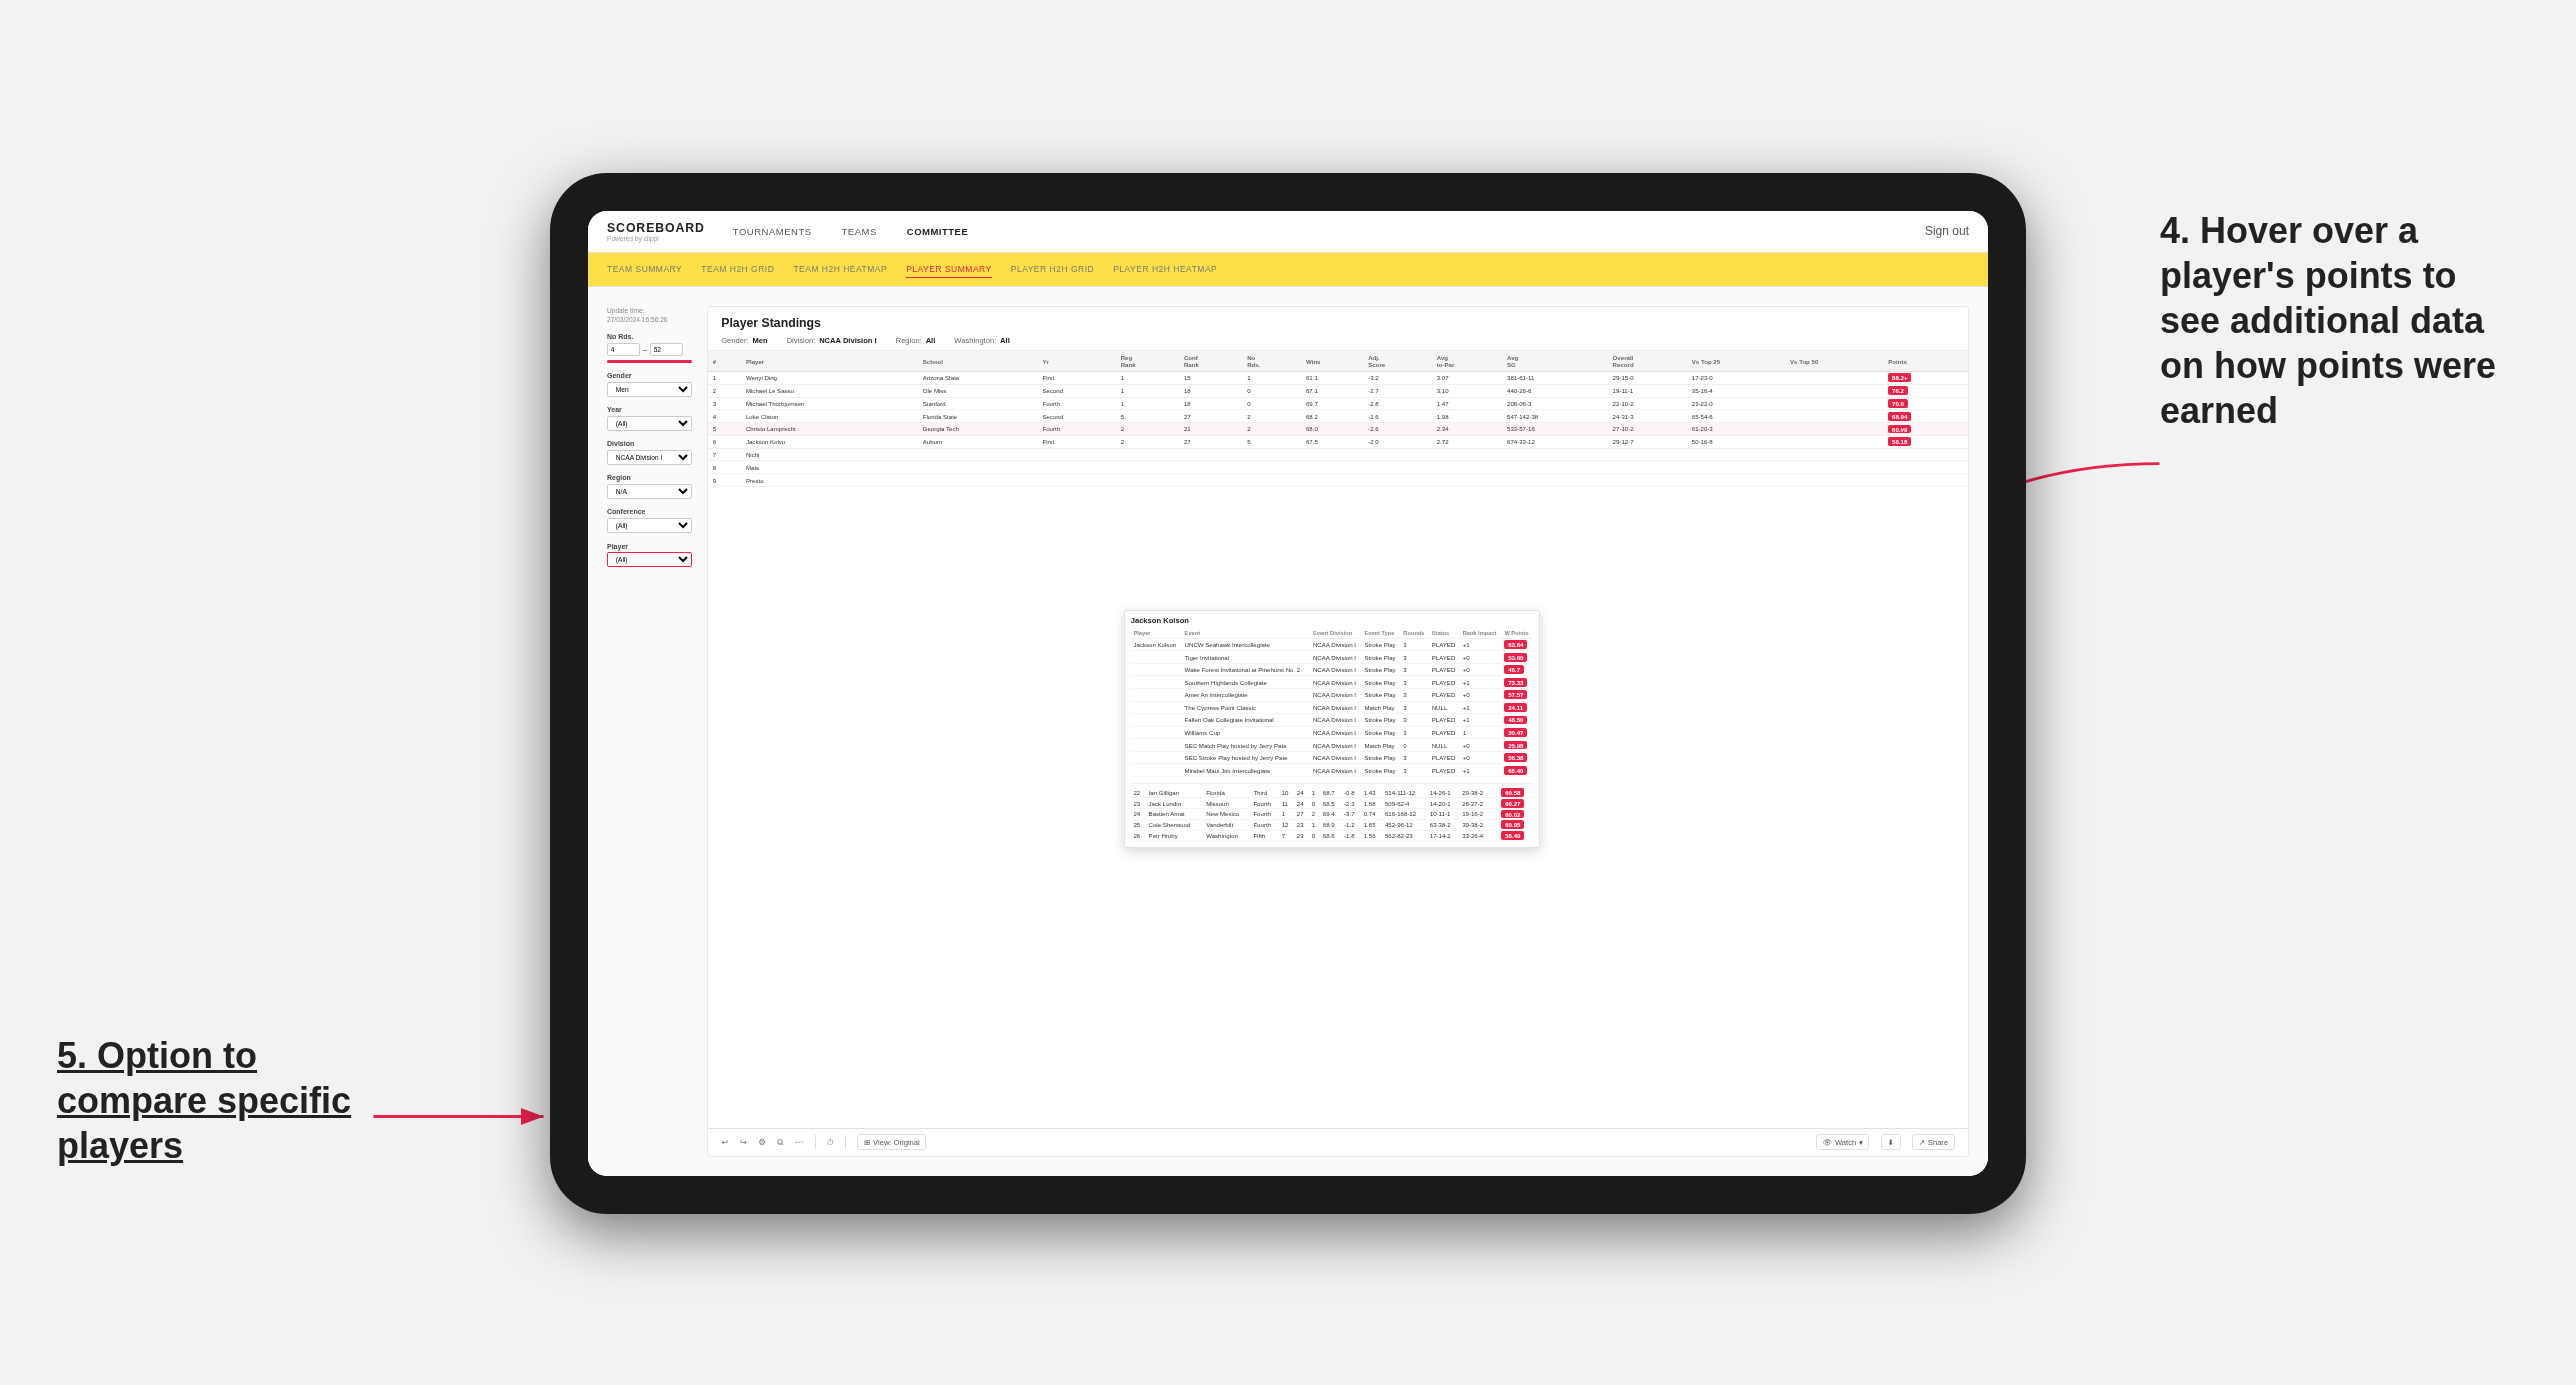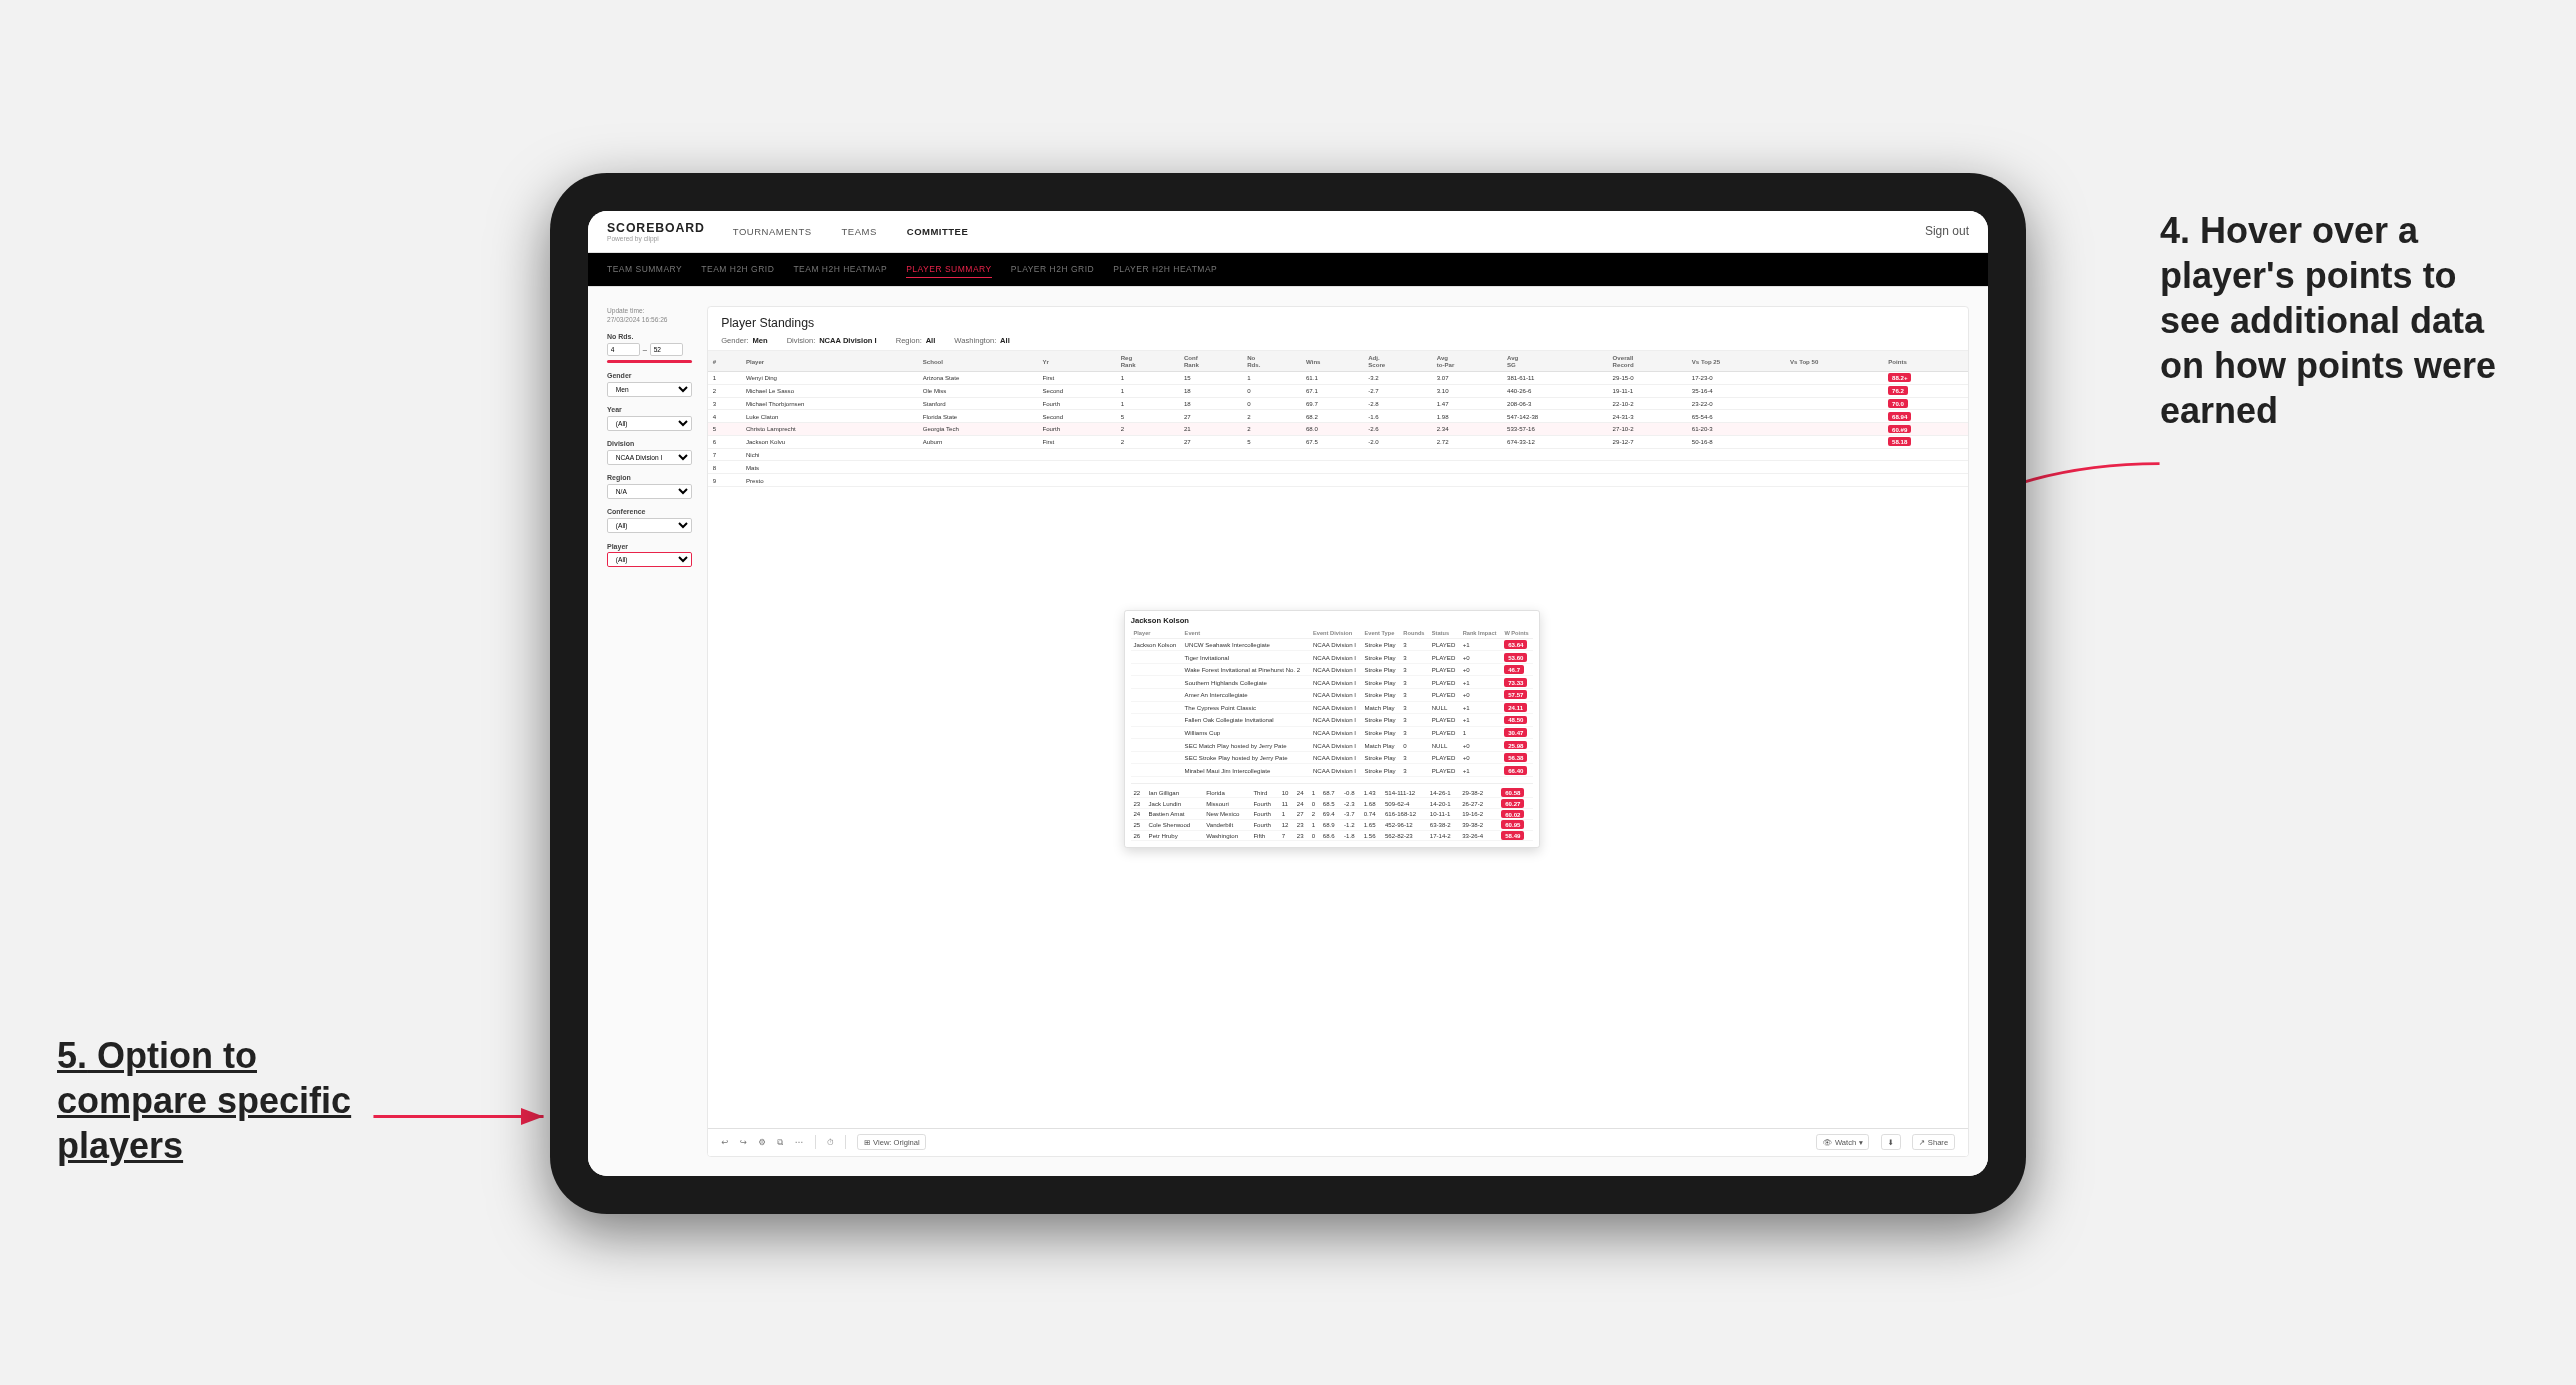--- a/index.html
+++ b/index.html
@@ -95,21 +95,21 @@
     }
 
     .sign-out {
       font-size: 12px;
       color: #555;
       cursor: pointer;
     }
 
     
     .sub-nav {
-      background: #000000;
+      background: #fde047;
       border-bottom: 0.9px solid #e0e0e0;
       display: flex;
       align-items: center;
       padding: 0 19px;
       height: 34px;
       gap: 19px;
       flex-shrink: 0;
     }
 
     .sub-nav-item {
@@ -213,21 +213,21 @@
       flex-direction: column;
     }
 
     .table-header-section {
       padding: 9.5px 13.2px 5.7px;
       border-bottom: 0.9px solid #eee;
     }
 
     .table-title {
       font-size: 12.3px;
-      font-weight: normal;
+      font-weight: bold;
       color: #222;
       margin-bottom: 5.7px;
     }
 
     .table-filters-row {
       display: flex;
       gap: 19px;
       font-size: 7.6px;
       color: #555;
       align-items: center;

